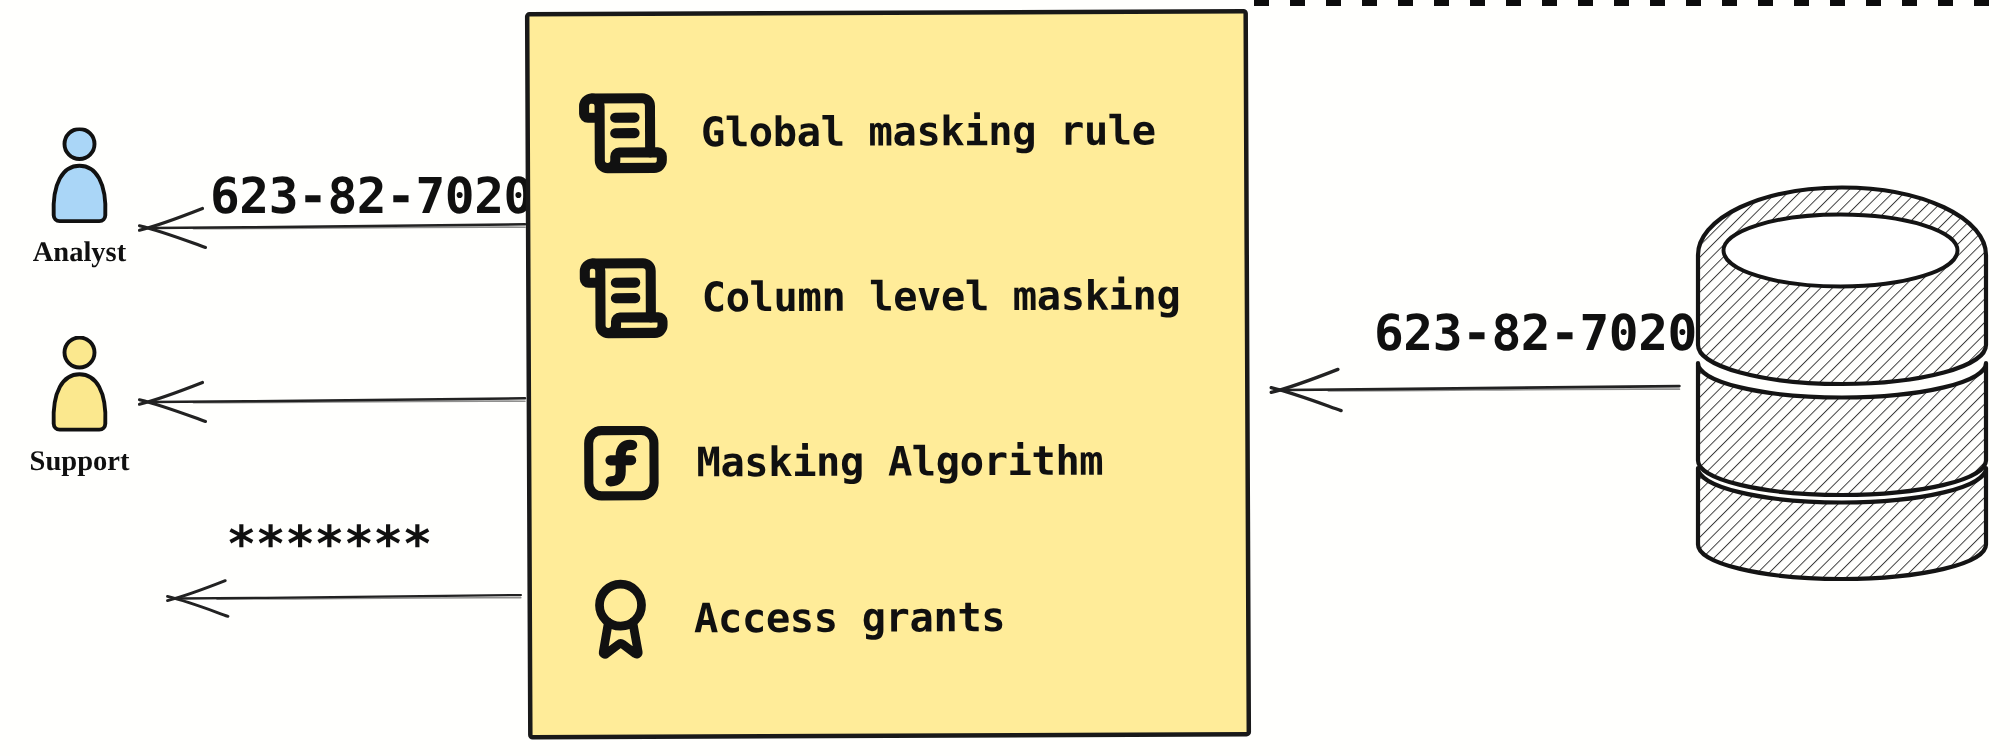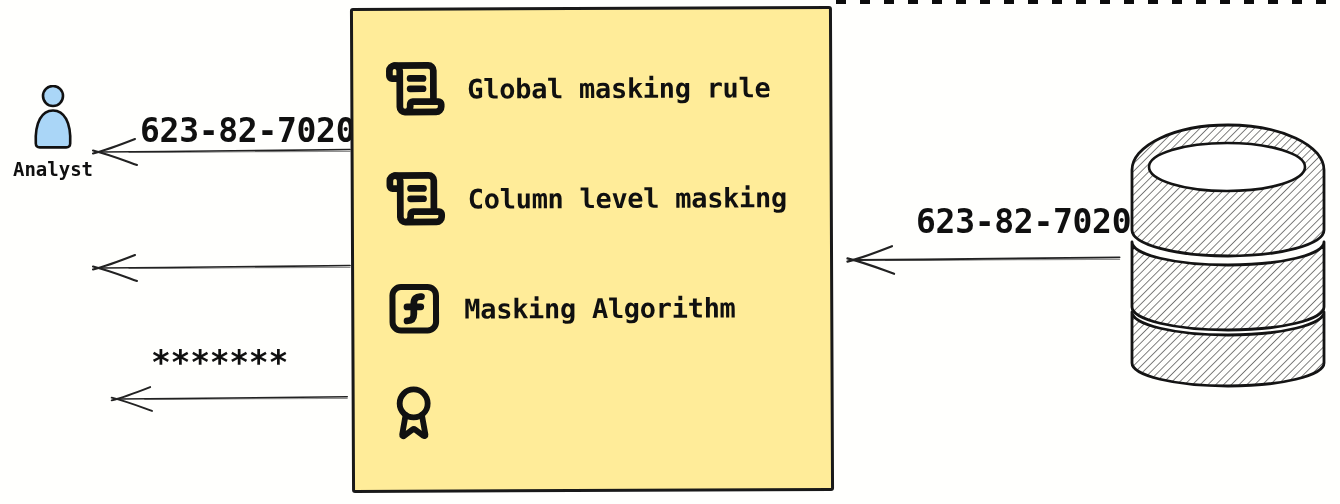--- a/index.html
+++ b/index.html
@@ -14,21 +14,21 @@
     border:3px solid #191919;border-radius:3px;box-sizing:border-box;
     transform:rotate(-0.25deg);
   }
   .policy-item{position:absolute;left:31px;display:flex;align-items:center;gap:21px;}
   .policy-item .plabel{font-size:27px;font-weight:600;white-space:pre;letter-spacing:-0.3px;}
   .pi-1{top:46px}.pi-2{top:156px}.pi-3{top:268px}.pi-4{top:368px}
   .item-icon svg{display:block;}
   
   .user{position:absolute;left:0;width:106px;display:flex;flex-direction:column;align-items:center;}
   .user-analyst{top:85px}.user-support{top:224px}.user-developer{top:350px}
-  .uname{font-size:19px;font-weight:600;margin-top:5px;white-space:pre;}
+  .uname{font-size:19px;font-weight:600;margin-top:5px;white-space:pre;font-family:Liberation Serif, serif;}
   
   .flow-label{position:absolute;font-size:33px;font-weight:600;white-space:pre;letter-spacing:-0.3px;}
   .fl-analyst{left:140px;top:111px}
   .fl-support{left:147px;top:218px}
   .fl-developer{left:151px;top:343px}
   .fl-db{left:916px;top:202px}
   .arrow{position:absolute;}
 </style>
 </head>
 <body>
@@ -40,20 +40,27 @@
   </svg>
 
   <div class="user user-analyst">
     <svg width="50" height="68" viewBox="0 0 50 68">
       <circle cx="25" cy="11" r="10" stroke="#111111" stroke-width="2.6" fill="#aad6f7"></circle>
       <path d="M25 25.5 C14 25.5 6.8 37 7.8 58.5 C7.9 60.8 9.4 62.4 11.8 62.4 L38.2 62.4 C40.6 62.4 42.1 60.8 42.2 58.5 C43.2 37 36 25.5 25 25.5 Z" stroke="#111111" stroke-width="2.6" stroke-linejoin="round" fill="#aad6f7"></path>
     </svg>
     <div class="uname">Analyst</div>
   </div>
 
+  <div class="user user-support">
+    <svg width="50" height="68" viewBox="0 0 50 68">
+      <circle cx="25" cy="11" r="10" stroke="#111111" stroke-width="2.6" fill="#fbe88e"></circle>
+      <path d="M25 25.5 C14 25.5 6.8 37 7.8 58.5 C7.9 60.8 9.4 62.4 11.8 62.4 L38.2 62.4 C40.6 62.4 42.1 60.8 42.2 58.5 C43.2 37 36 25.5 25 25.5 Z" stroke="#111111" stroke-width="2.6" stroke-linejoin="round" fill="#fbe88e"></path>
+    </svg>
+    <div class="uname">Support</div>
+  </div>
 
 
   <svg class="arrow" style="left:89px;top:135px" width="264" height="34" viewBox="0 0 264 34" fill="none" stroke="#222222" stroke-linecap="round">
     <path d="M261 14.5 C200 15 100 16.5 12 17" stroke-width="1.7"></path>
     <path d="M261 16.5 C190 16 110 17.5 40 17.5" stroke-width="1.1" opacity="0.5"></path>
     <path d="M46 4 C32 9.5 18 15 4 18.5" stroke-width="2.1"></path>
     <path d="M4 15.5 C20 19.5 34 25 48 30" stroke-width="2.1"></path>
   </svg>
 
   <svg class="arrow" style="left:89px;top:251px" width="264" height="34" viewBox="0 0 264 34" fill="none" stroke="#222222" stroke-linecap="round">
@@ -118,20 +125,21 @@
       <span class="plabel">Masking Algorithm</span>
     </div>
 
     <div class="policy-item pi-4">
       <span class="item-icon">
         <svg width="56" height="68" viewBox="0 0 24 24" fill="none" stroke="#111111" stroke-width="2.5" stroke-linecap="round" stroke-linejoin="round">
           <path d="m15.477 12.89 1.515 8.526a.5.5 0 0 1-.81.47l-3.58-2.687a1 1 0 0 0-1.197 0l-3.586 2.686a.5.5 0 0 1-.81-.469l1.514-8.526"></path>
           <circle cx="12" cy="8" r="6"></circle>
         </svg>
       </span>
+      <span class="plabel">Access grants</span>
     </div>
   </div>
 
   <svg class="abs" style="left:1124px;top:118px" width="206" height="276" viewBox="0 0 206 276">
     <defs>
       <pattern id="dbhatch" width="5.5" height="5.5" patternUnits="userSpaceOnUse" patternTransform="rotate(45)">
         <line x1="0" y1="0" x2="0" y2="5.5" stroke="#3d3d3d" stroke-width="1.3"></line>
       </pattern>
     </defs>
 

